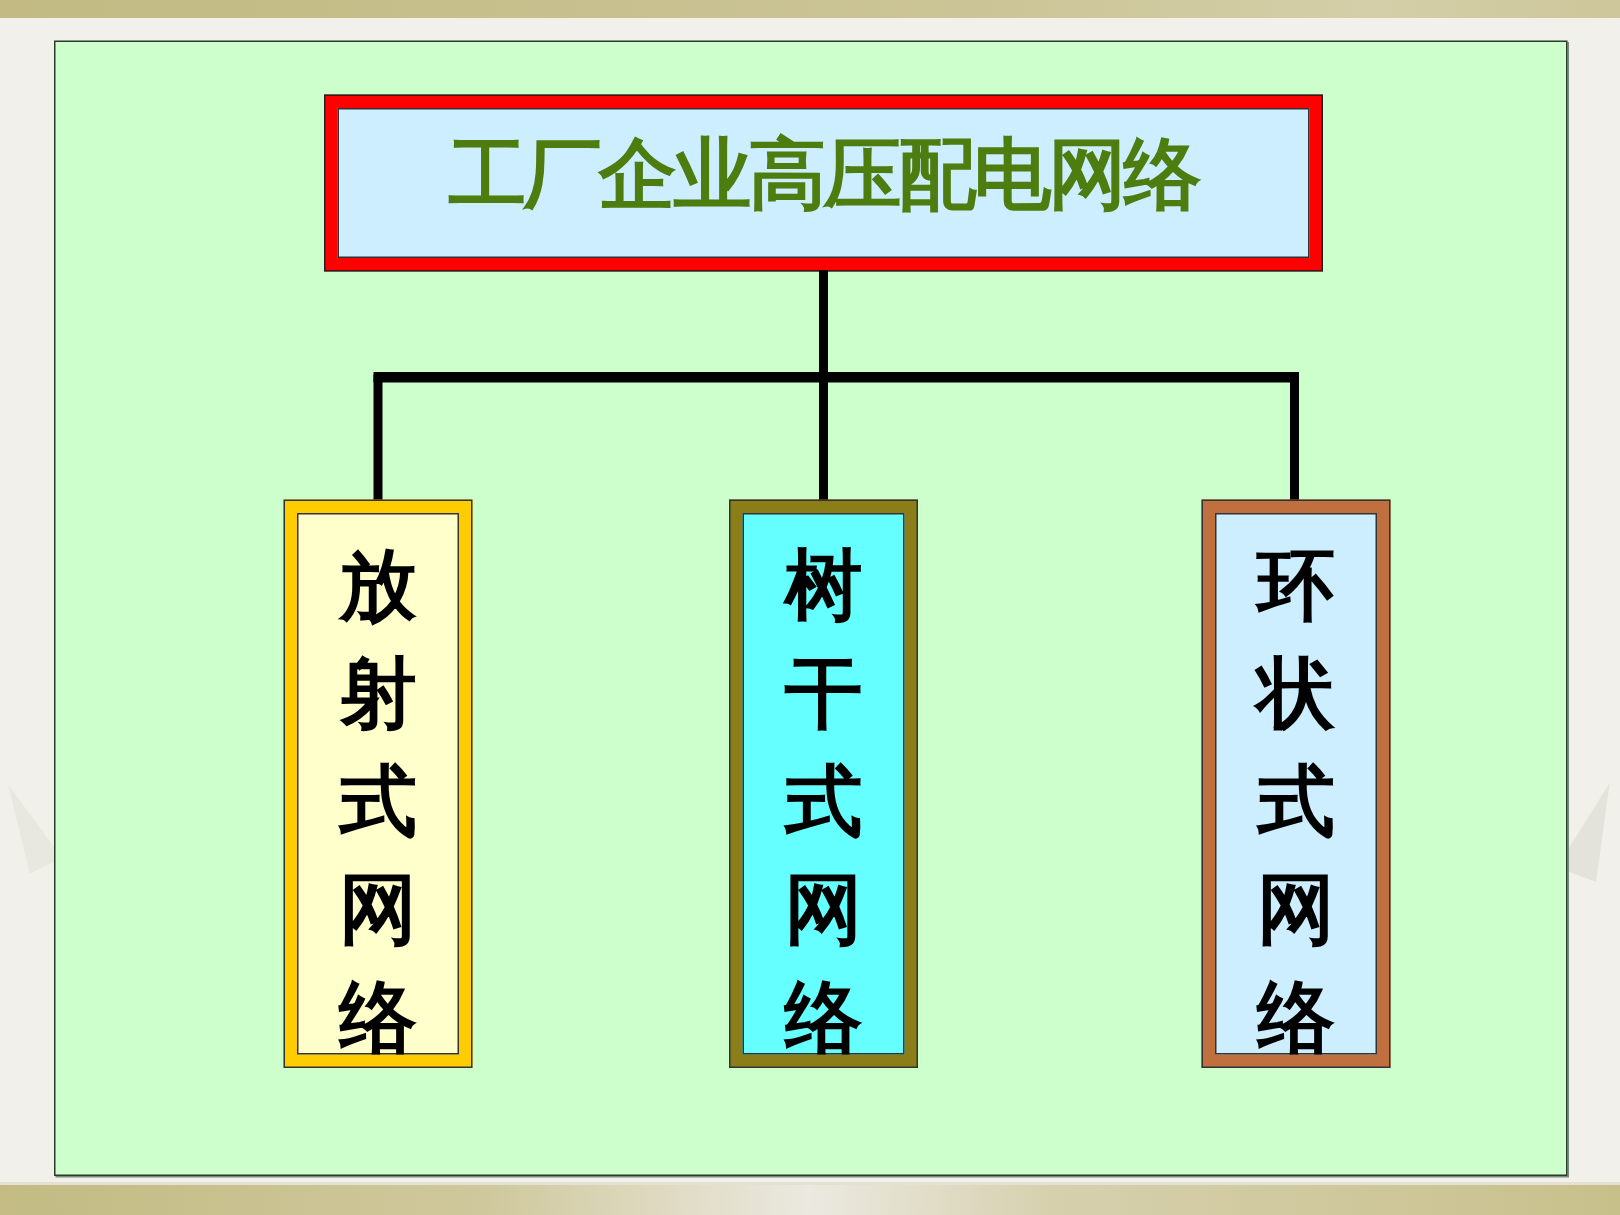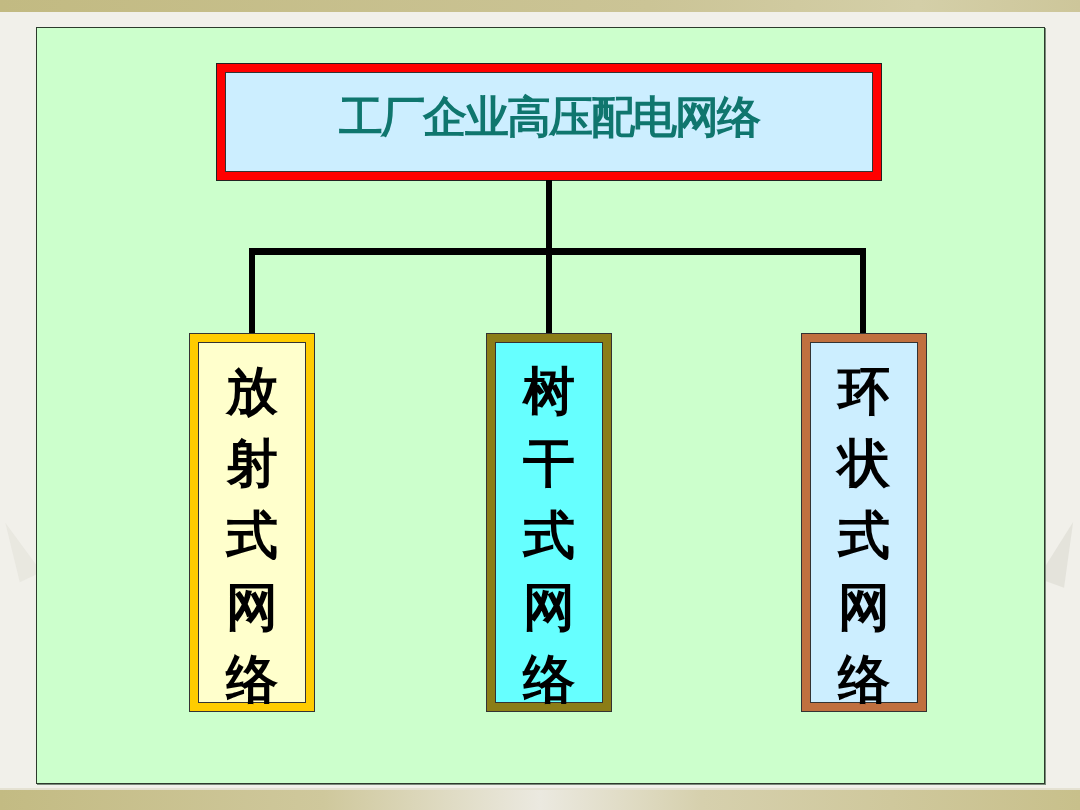--- a/index.html
+++ b/index.html
@@ -41,21 +41,21 @@
       box-sizing: border-box;
       background: #ff0000;
       border: 1px solid #222;
       padding: 8px;
     }
     .title-inner {
       width: 100%; height: 100%; box-sizing: border-box;
       background: #cceeff;
       border: 1px solid #333;
       display: flex; align-items: center; justify-content: center;
-      font-size: 44px; font-weight: bold; color: #0f766e;
+      font-size: 52px; font-weight: bold; color: #4d7c0f;
       letter-spacing: -2px;
       padding-bottom: 10px;
     }
     .line { position: absolute; background: #000; }
     .child-box {
       position: absolute; top: 333px; width: 126px; height: 379px;
       box-sizing: border-box;
       border: 1px solid #333;
       padding: 8px;
     }

